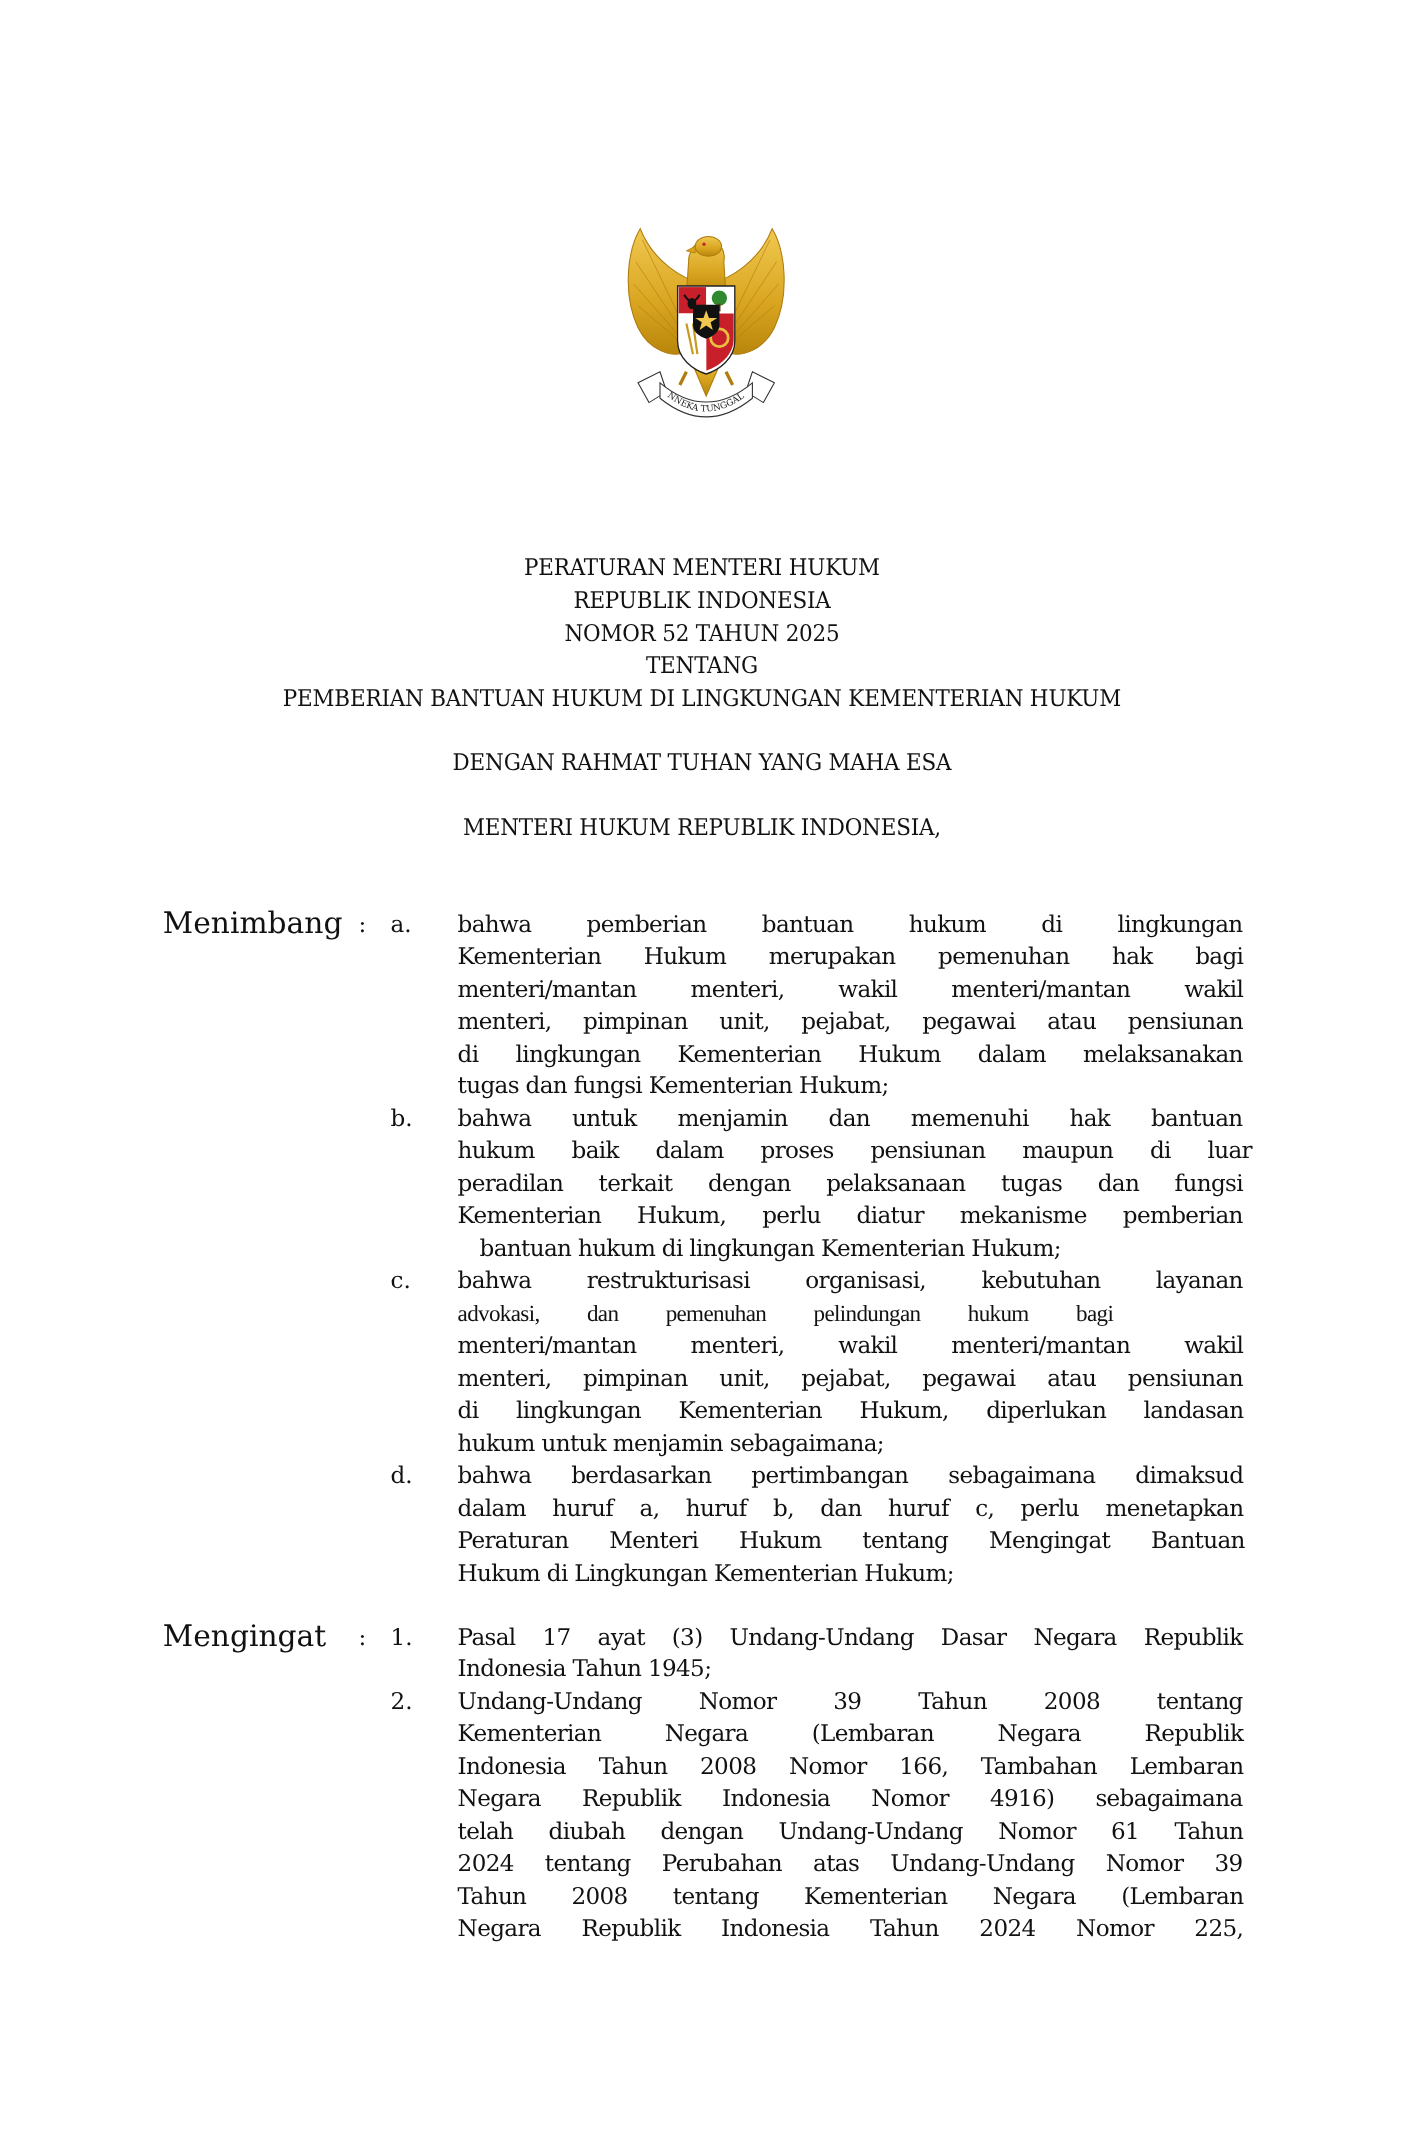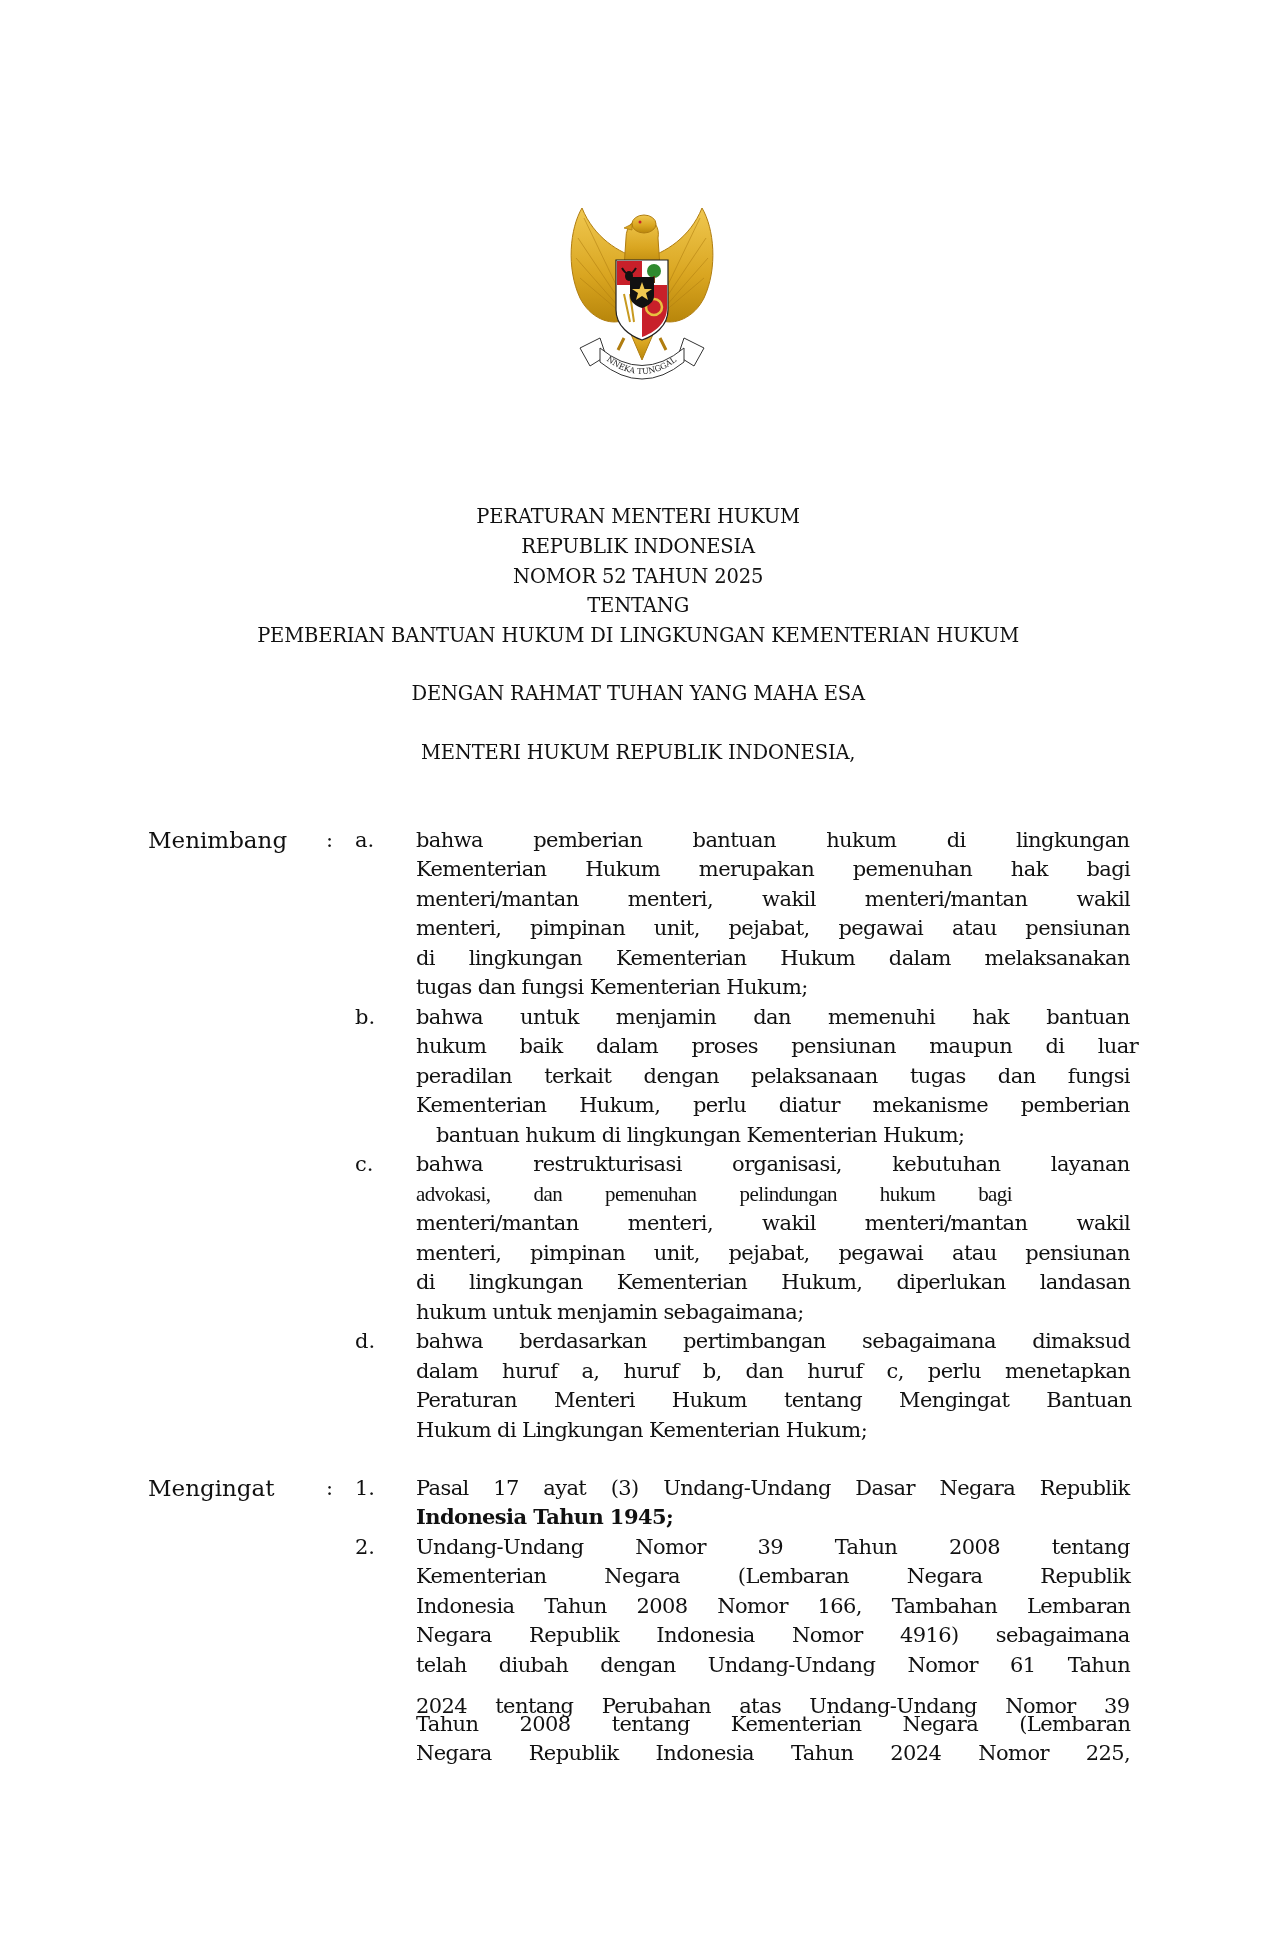--- a/index.html
+++ b/index.html
@@ -8,21 +8,21 @@
     font-family: "DejaVu Serif", "Liberation Serif", serif;
     color: #111111;
   }
   .page { position: absolute; left: 0; top: 0; width: 1276px; height: 1951px; background: #fff; }
   .emblem { position: absolute; left: 560px; top: 198px; width: 164px; height: 186px; }
   .center-line {
     position: absolute; left: 0; width: 1276px; text-align: center;
     font-size: 21px; line-height: 30px; letter-spacing: -0.2px;
     transform: scaleX(0.93); transform-origin: 640px 0;
   }
-  .lbl { position: absolute; left: 148px; font-size: 23px; line-height: 30px; }
+  .lbl { position: absolute; left: 148px; font-size: 27px; line-height: 30px; }
   .colon { position: absolute; left: 326px; font-size: 21px; line-height: 30px; }
   .mark { position: absolute; left: 355px; font-size: 21px; line-height: 30px; }
   .bl {
     position: absolute; left: 416px; width: 714px;
     font-size: 21px; line-height: 30px; white-space: nowrap;
     text-align: justify; text-align-last: justify;
     letter-spacing: -0.6px;
   }
   .bl.last { text-align-last: left; }
 </style>
@@ -128,26 +128,26 @@
     <div class="bl" style="top: 1385px; width: 714px; word-spacing: 31px; text-align-last: left;">Peraturan Menteri Hukum tentang Mengingat Bantuan</div>
     <div class="bl last" style="top: 1415px; width: auto;">Hukum di Lingkungan Kementerian Hukum;</div>
   </div>
 
   <div>
     <div class="lbl" style="top:1473px">Mengingat</div>
     <div class="colon" style="top:1473px">:</div>
 
     <div class="mark" style="top:1473px">1.</div>
     <div class="bl" style="top: 1473px; width: 714px; word-spacing: 18.4286px; text-align-last: left;">Pasal 17 ayat (3) Undang-Undang Dasar Negara Republik</div>
-    <div class="bl last" style="top: 1502px; width: auto; font-weight: bold;">Indonesia Tahun 1945;</div>
+    <div class="bl last" style="top: 1502px; width: auto;">Indonesia Tahun 1945;</div>
 
     <div class="mark" style="top:1532px">2.</div>
     <div class="bl" style="top: 1532px; width: 714px; word-spacing: 45.6px; text-align-last: left;">Undang-Undang Nomor 39 Tahun 2008 tentang</div>
     <div class="bl" style="top: 1561px; width: 714px; word-spacing: 51.75px; text-align-last: left;">Kementerian Negara (Lembaran Negara Republik</div>
     <div class="bl" style="top: 1591px; width: 714px; word-spacing: 23.6667px; text-align-last: left;">Indonesia Tahun 2008 Nomor 166, Tambahan Lembaran</div>
     <div class="bl" style="top: 1620px; width: 714px; word-spacing: 31.2px; text-align-last: left;">Negara Republik Indonesia Nomor 4916) sebagaimana</div>
     <div class="bl" style="top: 1650px; width: 714px; word-spacing: 26px; text-align-last: left;">telah diubah dengan Undang-Undang Nomor 61 Tahun</div>
-    <div class="bl" style="top: 1679px; width: 714px; word-spacing: 22.1667px; text-align-last: left; margin-top: 12px;">2024 tentang Perubahan atas Undang-Undang Nomor 39</div>
+    <div class="bl" style="top: 1679px; width: 714px; word-spacing: 22.1667px; text-align-last: left;">2024 tentang Perubahan atas Undang-Undang Nomor 39</div>
     <div class="bl" style="top: 1709px; width: 714px; word-spacing: 35px; text-align-last: left;">Tahun 2008 tentang Kementerian Negara (Lembaran</div>
     <div class="bl" style="top: 1738px; width: 714px; word-spacing: 30.8333px; text-align-last: left;">Negara Republik Indonesia Tahun 2024 Nomor 225,</div>
   </div>
 
 </div>
 
 </body></html>

